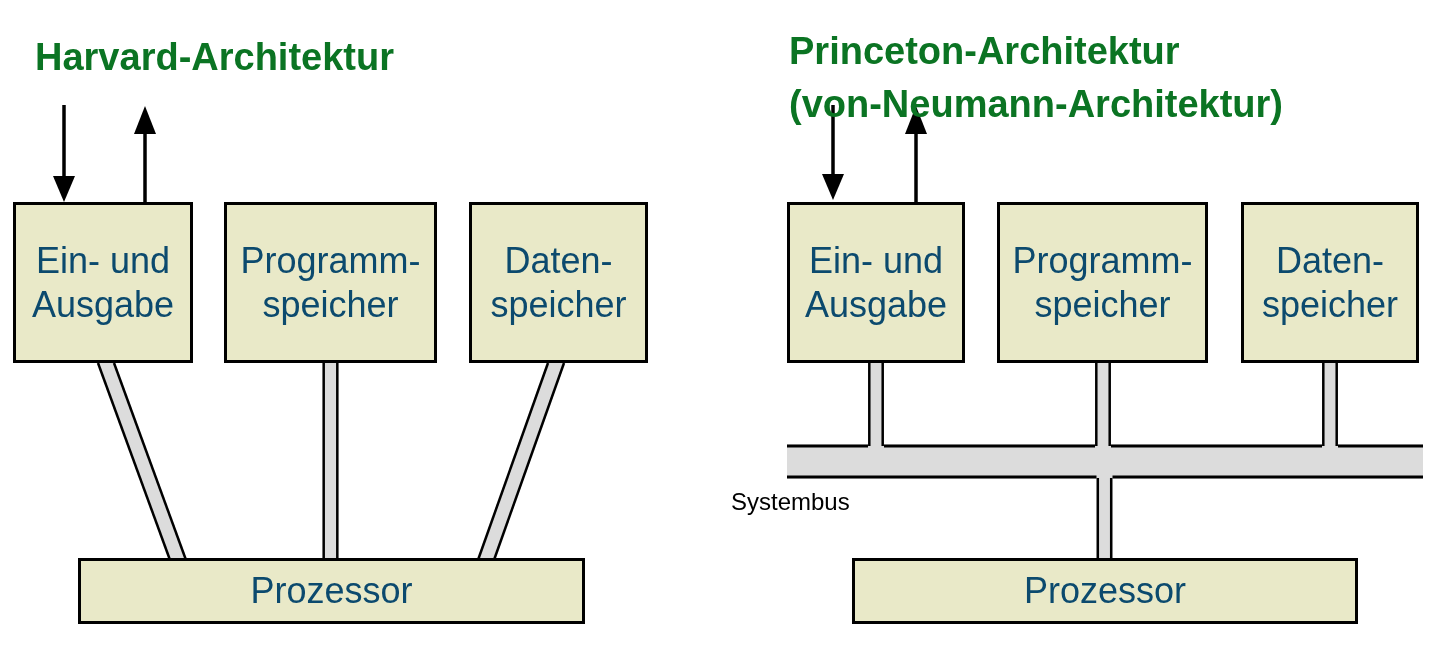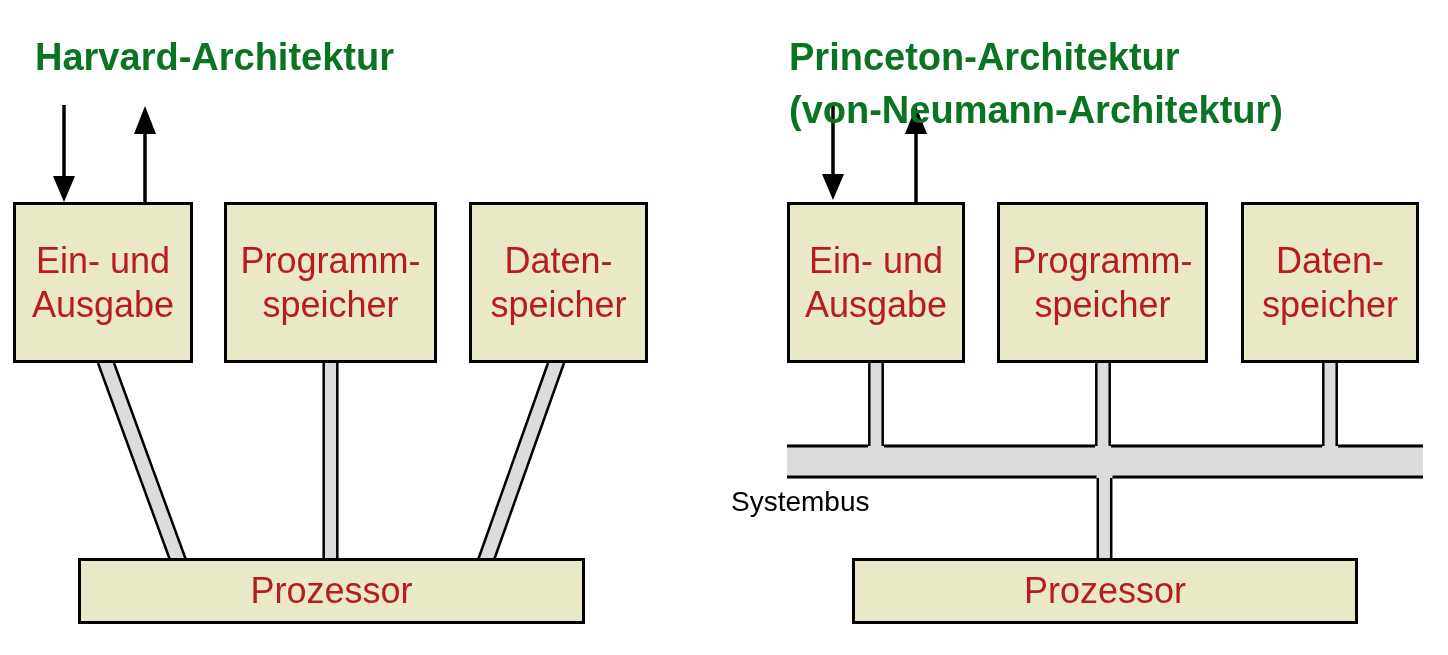--- a/index.html
+++ b/index.html
@@ -28,30 +28,30 @@
     z-index:3;
   }
   .box{
     position:absolute;
     box-sizing:border-box;
     background:var(--box-fill);
     border:3px solid var(--box-border);
     display:flex;align-items:center;justify-content:center;
     text-align:center;
     font-size:36px;line-height:44px;
-    color:#b91c1c;
+    color:#0c4a6e;
     white-space:pre-line;
     z-index:2;
   }
   .storage{top:202px;height:161px;}
   .processor{top:558px;height:66px;text-align:center;}
   .bus-label{
     position:absolute;
     left:731px;top:480px;
-    font-size:28px;line-height:44px;
+    font-size:24px;line-height:44px;
     color:#000;z-index:3;
   }
   svg .conn-fill{fill:var(--conn-fill);}
   svg .conn-side{stroke:#000;stroke-width:2.5;fill:none;}
   svg .bus-fill{fill:var(--conn-fill);}
   svg .bus-line{stroke:#000;stroke-width:3;}
   svg .arrow-line{stroke:#000;stroke-width:3.5;}
   svg .arrow-head{fill:#000;stroke:none;}
 </style>
 </head>
@@ -129,21 +129,21 @@
     <div class="box storage" style="left:13px;width:180px;">Ein- und
 Ausgabe</div>
     <div class="box storage" style="left:224px;width:213px;">Programm-
 speicher</div>
     <div class="box storage" style="left:469px;width:179px;">Daten-
 speicher</div>
     <div class="box processor" style="left:78px;width:507px;">Prozessor</div>
   </section>
 
   <section>
-    <h1 class="title" style="left:789px;top:6px;">Princeton-Architektur
+    <h1 class="title" style="left:789px;top:0;">Princeton-Architektur
 (von-Neumann-Architektur)</h1>
 
     <div class="box storage" style="left:787px;width:178px;">Ein- und
 Ausgabe</div>
     <div class="box storage" style="left:997px;width:211px;">Programm-
 speicher</div>
     <div class="box storage" style="left:1241px;width:178px;">Daten-
 speicher</div>
     <div class="box processor" style="left:852px;width:506px;">Prozessor</div>
 

